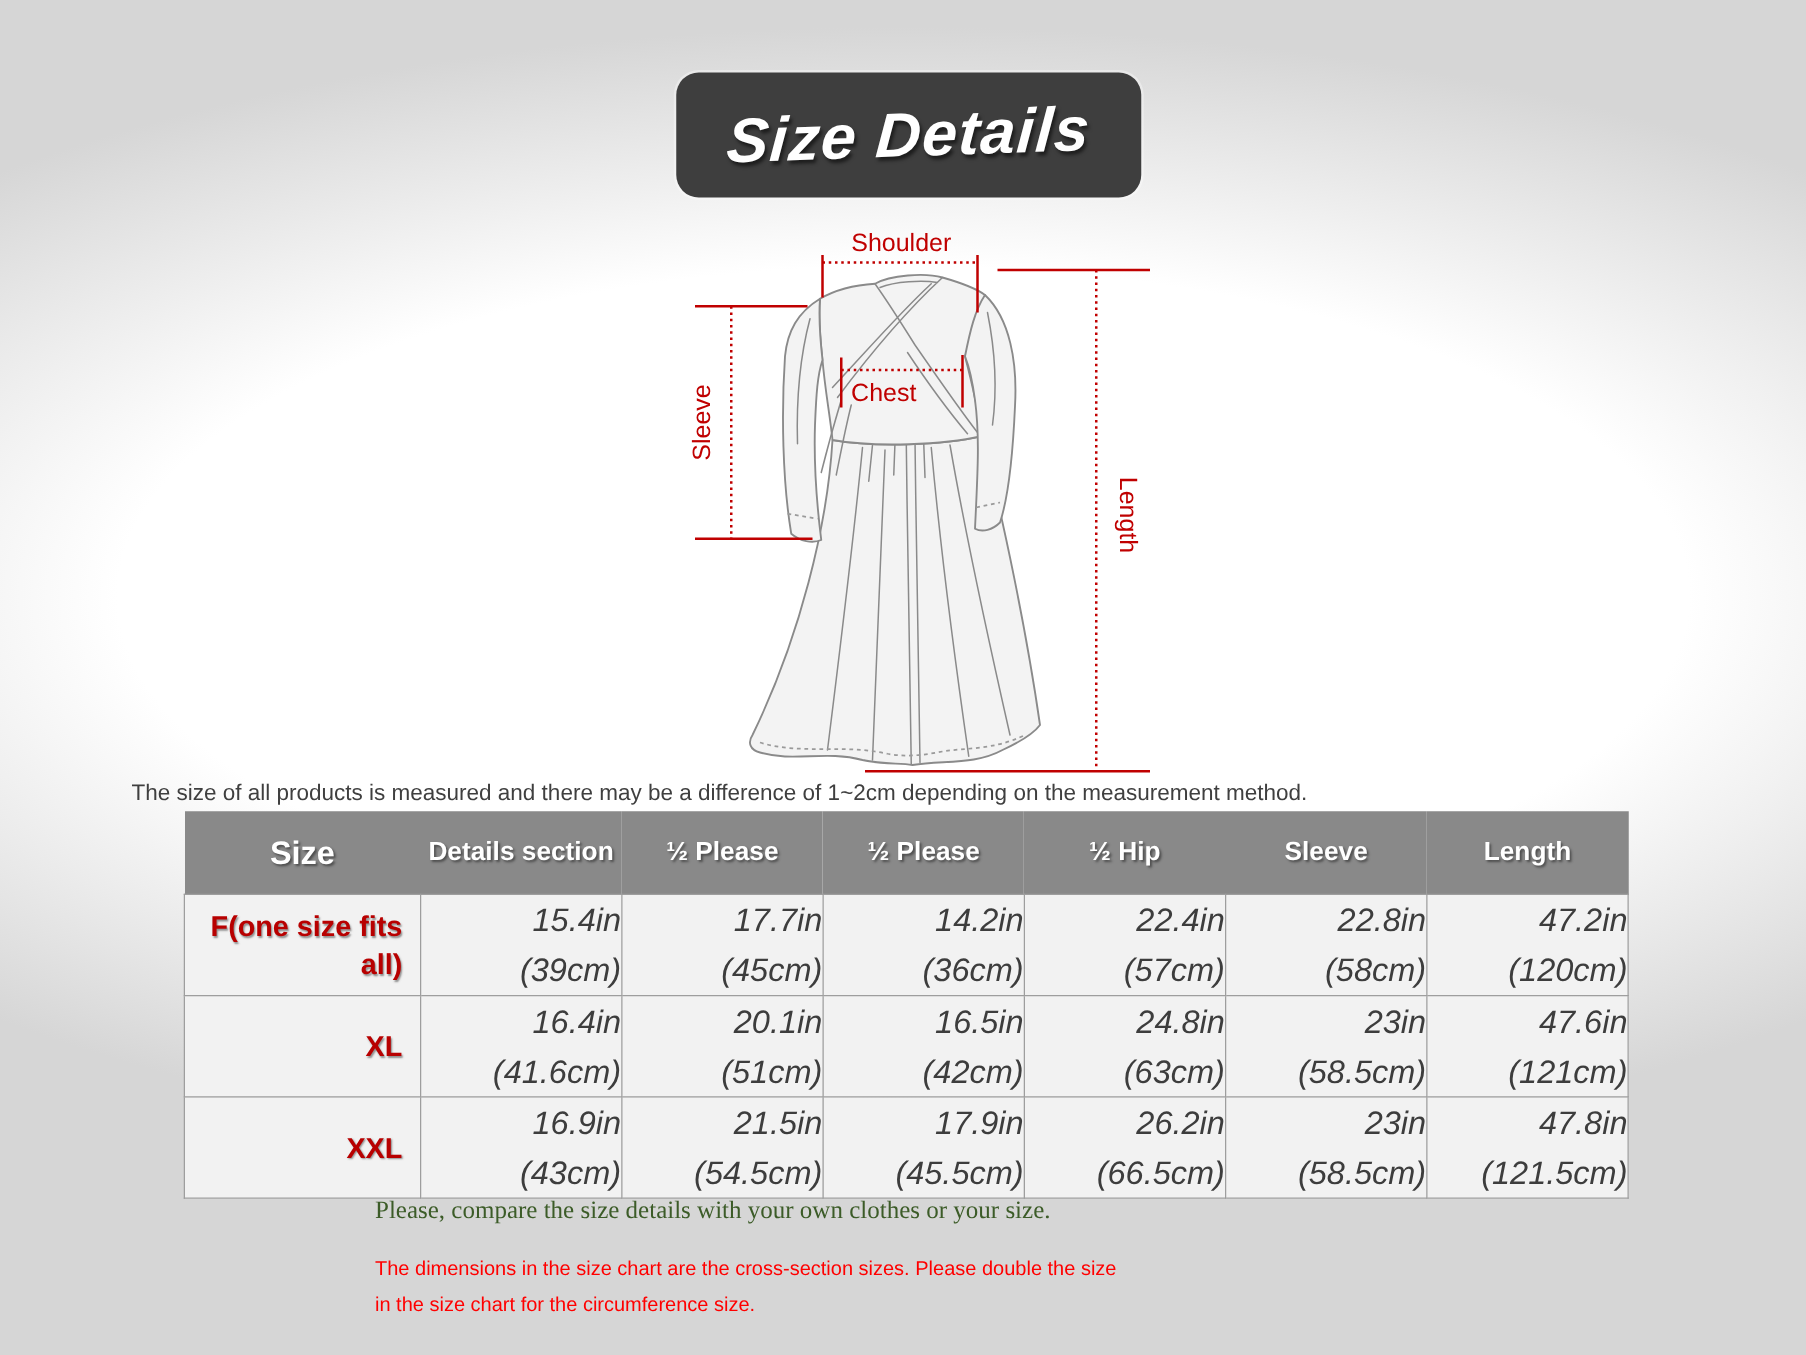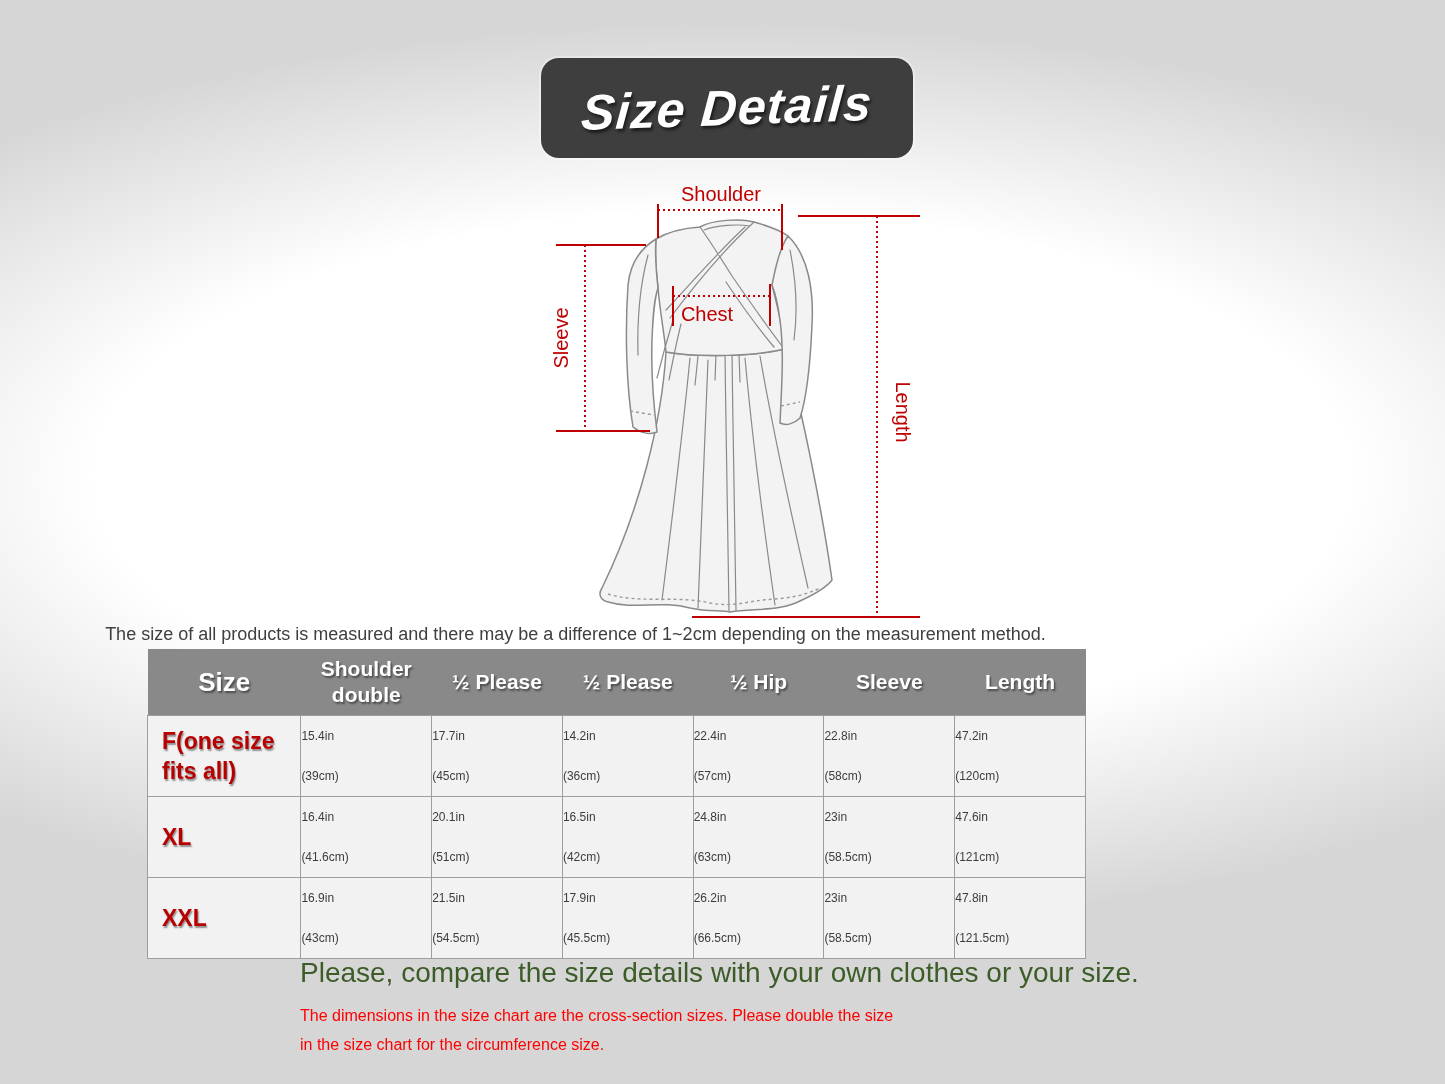--- a/index.html
+++ b/index.html
@@ -28,45 +28,45 @@
   .rsolid{fill:none;stroke:#c00000;stroke-width:2;}
   .rdot{fill:none;stroke:#c00000;stroke-width:2;stroke-dasharray:2 3;}
   .rlabel{fill:#c00000;font-size:20px;font-family:"Liberation Sans",sans-serif;}
   
   .note{
     position:absolute;left:0;top:624px;width:1151px;text-align:center;
     font-size:18px;color:#3f3f3f;
   }
   
   .size-table{
-    position:absolute;left:147px;top:649px;width:939px;
+    position:absolute;left:147px;top:649px;width:1156px;
     border-collapse:collapse;table-layout:fixed;
   }
   .size-table col.c-size{width:16.35%;}
   .size-table col.c-val{width:13.94%;}
   .size-table thead th{
     background:#898989;color:#ffffff;font-weight:bold;font-size:21px;
     height:66px;vertical-align:middle;line-height:26px;padding:0;
     text-shadow:1.5px 1.5px 2px rgba(0,0,0,.45);border:none;
   }
   .size-table thead th.th-size{font-size:26px;}
   .size-table tbody td{
     border:1px solid #9e9e9e;background:#f2f2f2;height:80px;
-    text-align:left;vertical-align:middle;padding:0;
+    text-align:right;vertical-align:middle;padding:0;
   }
   .size-cell{
     color:#b80000;font-weight:bold;font-size:23px;line-height:30px;
     text-shadow:1px 1.5px 1.5px rgba(110,110,110,.75);
     padding:0 14px !important;
   }
-  .in,.cm{display:block;line-height:40px;font-size:12px;color:#3d3d3d;}
+  .in,.cm{display:block;line-height:40px;font-size:26px;color:#3d3d3d;font-style:italic;}
   
   .green-note{
     position:absolute;left:300px;top:957px;
-    font-size:28px;color:#3c5c28;
+    font-size:20px;color:#3c5c28;font-family:Liberation Serif, serif;
   }
   .red-note{
     position:absolute;left:300px;top:1001px;
     font-size:16px;line-height:29px;color:#ff0000;white-space:pre-line;
   }
 </style>
 </head>
 <body>
 
 <div class="page">
@@ -130,21 +130,21 @@
         <col class="c-val">
         <col class="c-val">
         <col class="c-val">
       <col class="c-val">
         <col class="c-val">
         <col class="c-val">
     </colgroup>
     <thead>
       <tr>
         <th class="th-size">Size</th>
-        <th>Shoulder double</th>
+        <th>Details section</th>
         <th>½ Please</th>
         <th>½ Please</th>
         <th>½ Hip</th>
         <th>Sleeve</th>
         <th>Length</th>
       </tr>
     </thead>
     <tbody>
       <tr>
         <td class="size-cell">F(one size fits all)</td>

